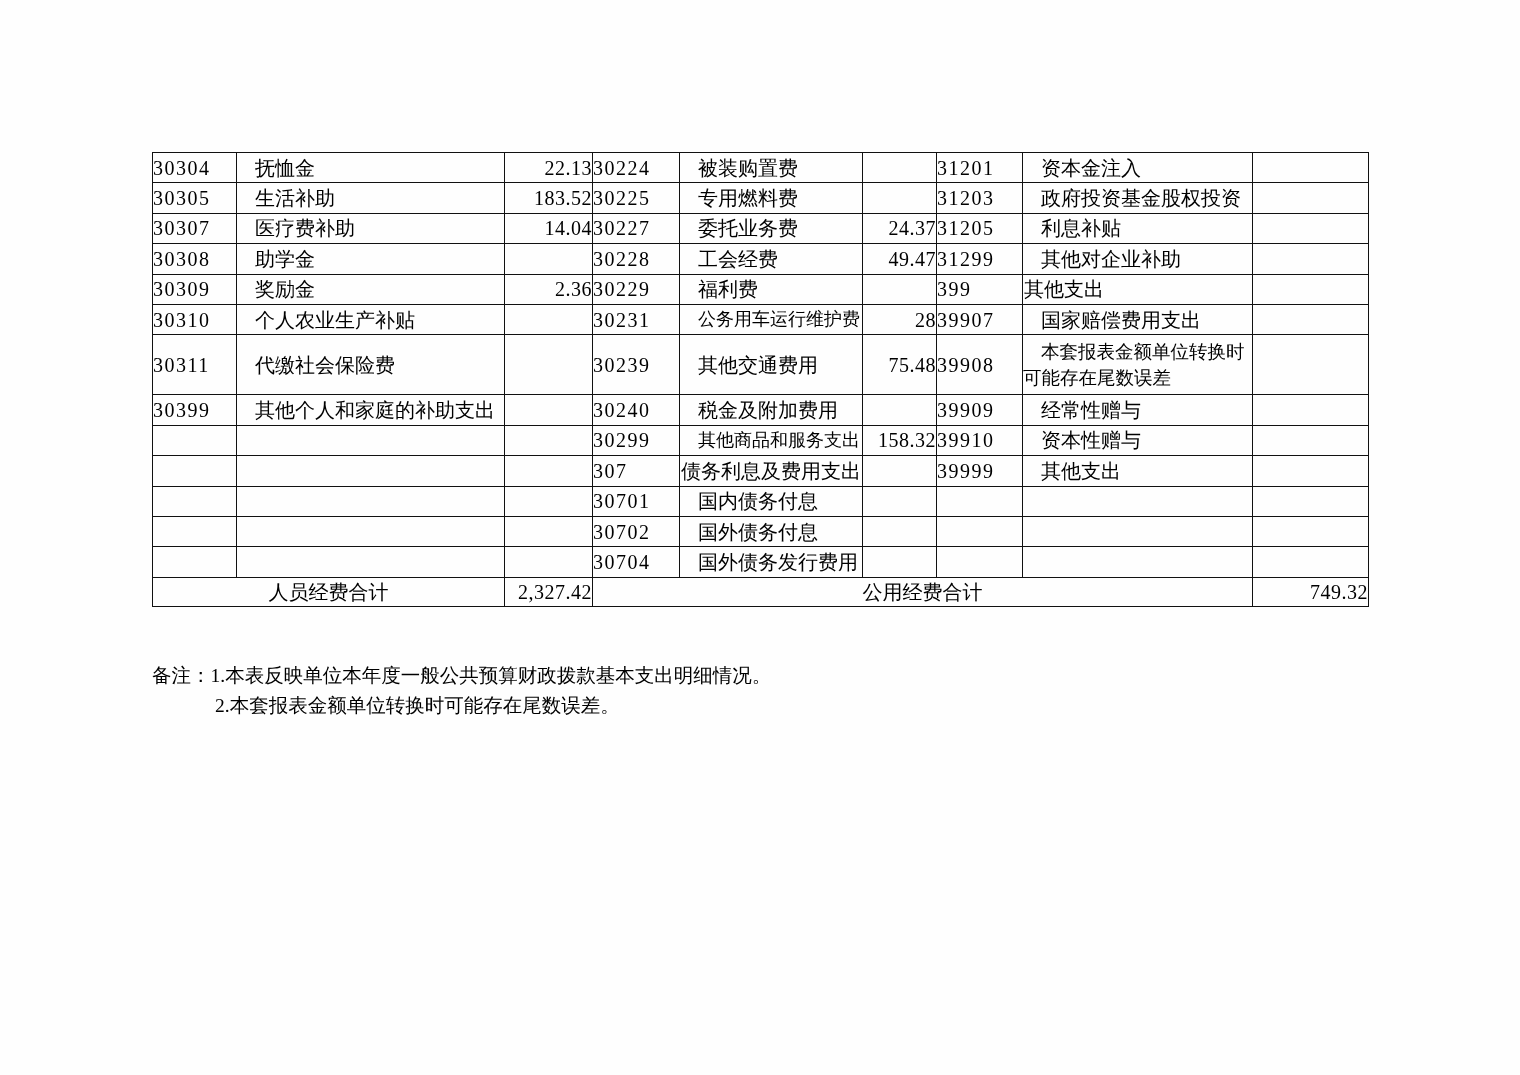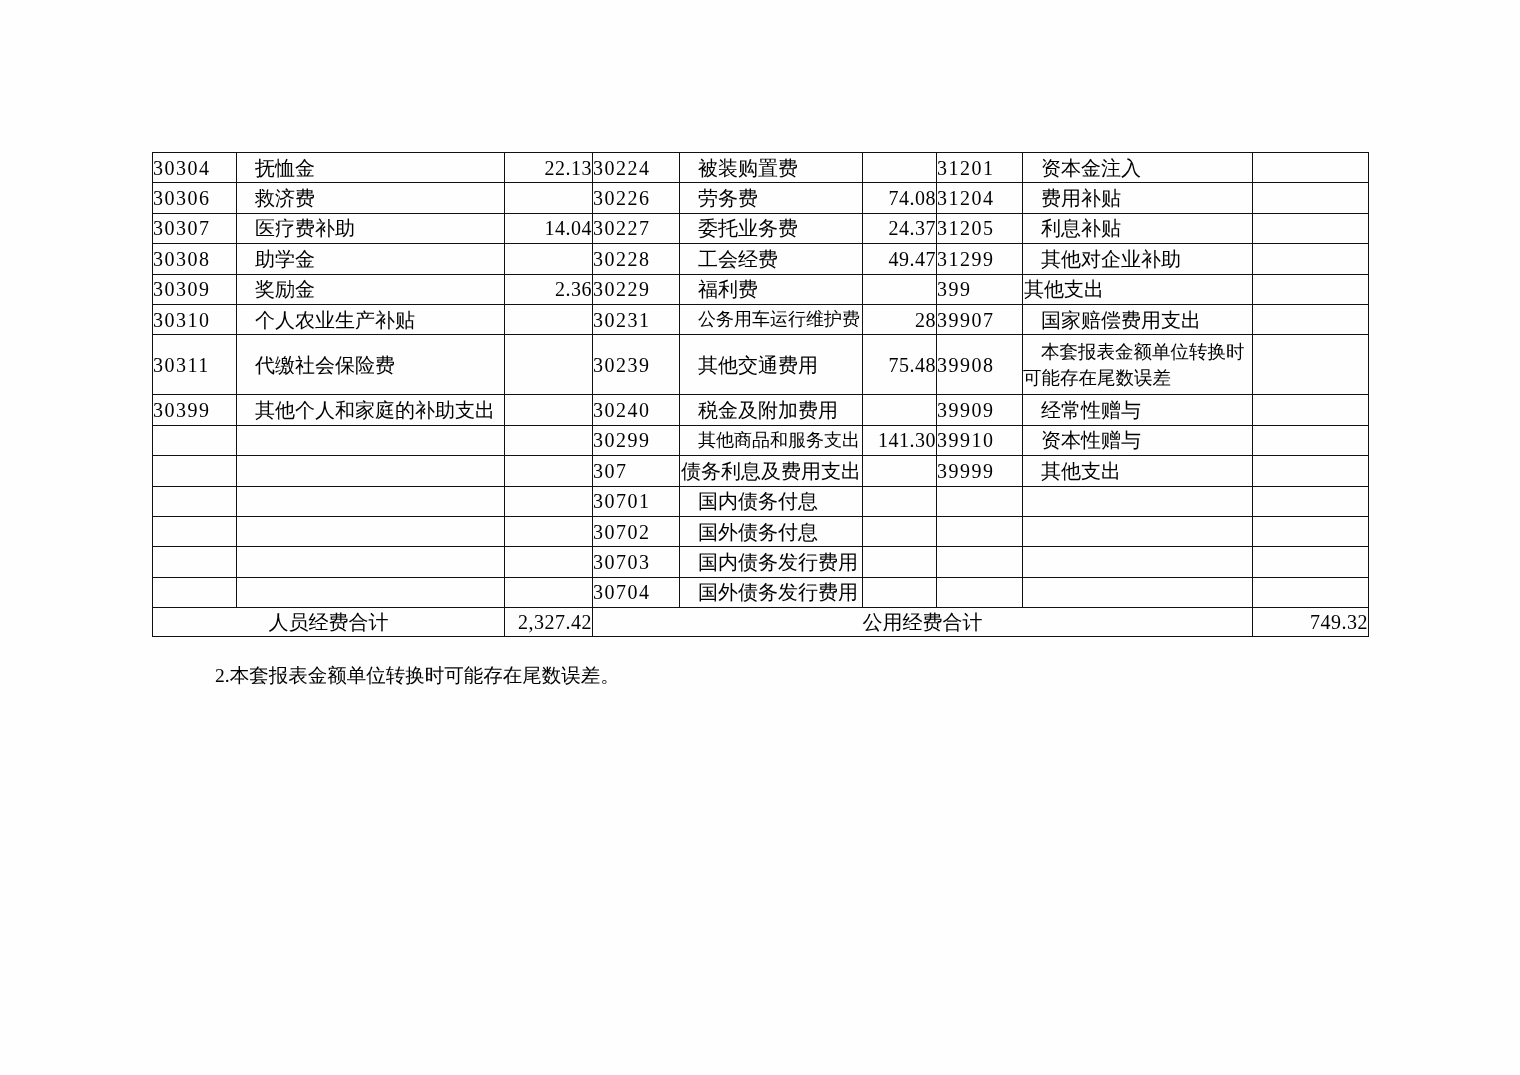--- a/index.html
+++ b/index.html
@@ -70,28 +70,28 @@
           <td class="name lvl2">抚恤金</td>
           <td class="val">22.13</td>
           <td class="code">30224</td>
           <td class="name lvl2">被装购置费</td>
           <td class="val"></td>
           <td class="code">31201</td>
           <td class="name lvl2">资本金注入</td>
           <td class="val"></td>
         </tr>
         <tr>
-          <td class="code">30306</td>
-          <td class="name lvl2">救济费</td>
-          <td class="val"></td>
-          <td class="code">30226</td>
-          <td class="name lvl2">劳务费</td>
-          <td class="val">74.08</td>
-          <td class="code">31204</td>
-          <td class="name lvl2">费用补贴</td>
+          <td class="code">30305</td>
+          <td class="name lvl2">生活补助</td>
+          <td class="val">183.52</td>
+          <td class="code">30225</td>
+          <td class="name lvl2">专用燃料费</td>
+          <td class="val"></td>
+          <td class="code">31203</td>
+          <td class="name lvl2">政府投资基金股权投资</td>
           <td class="val"></td>
         </tr>
         <tr>
           <td class="code">30307</td>
           <td class="name lvl2">医疗费补助</td>
           <td class="val">14.04</td>
           <td class="code">30227</td>
           <td class="name lvl2">委托业务费</td>
           <td class="val">24.37</td>
           <td class="code">31205</td>
@@ -152,21 +152,21 @@
           <td class="code">39909</td>
           <td class="name lvl2">经常性赠与</td>
           <td class="val"></td>
         </tr>
         <tr>
           <td class="code"></td>
           <td class="name lvl2"></td>
           <td class="val"></td>
           <td class="code">30299</td>
           <td class="name lvl2" style="font-size: 18px;">其他商品和服务支出</td>
-          <td class="val">141.30</td>
+          <td class="val">158.32</td>
           <td class="code">39910</td>
           <td class="name lvl2">资本性赠与</td>
           <td class="val"></td>
         </tr>
         <tr>
           <td class="code"></td>
           <td class="name lvl2"></td>
           <td class="val"></td>
           <td class="code">307</td>
           <td class="name lvl1">债务利息及费用支出</td>
@@ -185,31 +185,20 @@
           <td class="code"></td>
           <td class="name lvl2"></td>
           <td class="val"></td>
         </tr>
         <tr>
           <td class="code"></td>
           <td class="name lvl2"></td>
           <td class="val"></td>
           <td class="code">30702</td>
           <td class="name lvl2">国外债务付息</td>
-          <td class="val"></td>
-          <td class="code"></td>
-          <td class="name lvl2"></td>
-          <td class="val"></td>
-        </tr>
-        <tr>
-          <td class="code"></td>
-          <td class="name lvl2"></td>
-          <td class="val"></td>
-          <td class="code">30703</td>
-          <td class="name lvl2">国内债务发行费用</td>
           <td class="val"></td>
           <td class="code"></td>
           <td class="name lvl2"></td>
           <td class="val"></td>
         </tr>
         <tr>
           <td class="code"></td>
           <td class="name lvl2"></td>
           <td class="val"></td>
           <td class="code">30704</td>
@@ -224,18 +213,19 @@
       <tr class="footer-row">
         <td colspan="2" class="fc">人员经费合计</td>
         <td class="val">2,327.42</td>
         <td colspan="5" class="fc">公用经费合计</td>
         <td class="val">749.32</td>
       </tr>
     </tbody>
   </table>
 
   <div class="notes">
+    <div class="line1"><span>备注：</span><span>1.本表反映单位本年度一般公共预算财政拨款基本支出明细情况。</span></div>
     <div class="line2"><span>2.本套报表金额单位转换时可能存在尾数误差。</span></div>
   </div>
 
   <div class="pageno">— 19 —</div>
 
 </div>
 
 </body></html>

